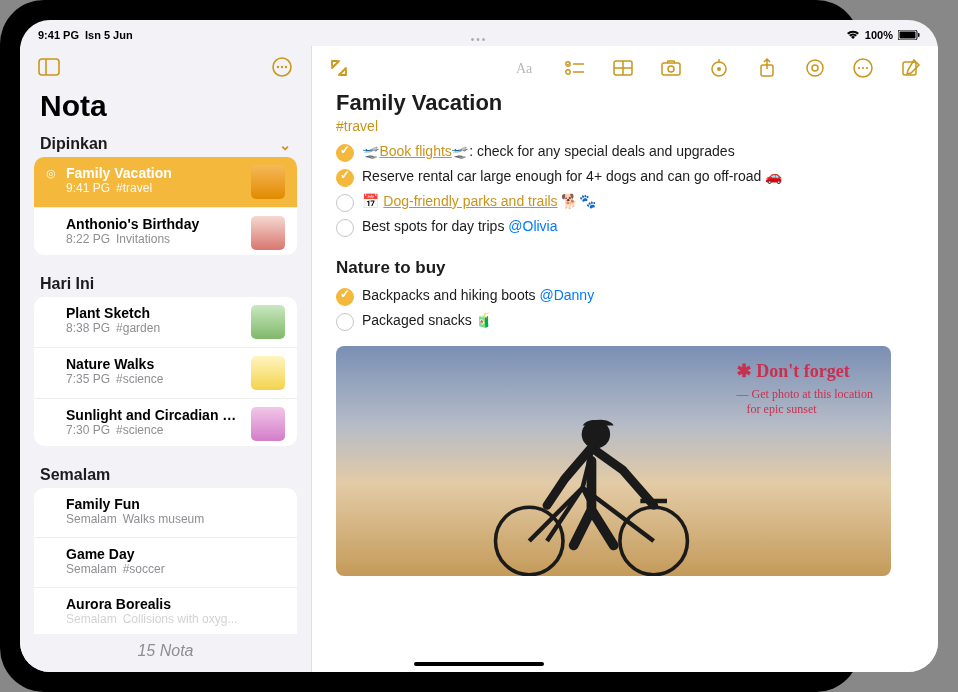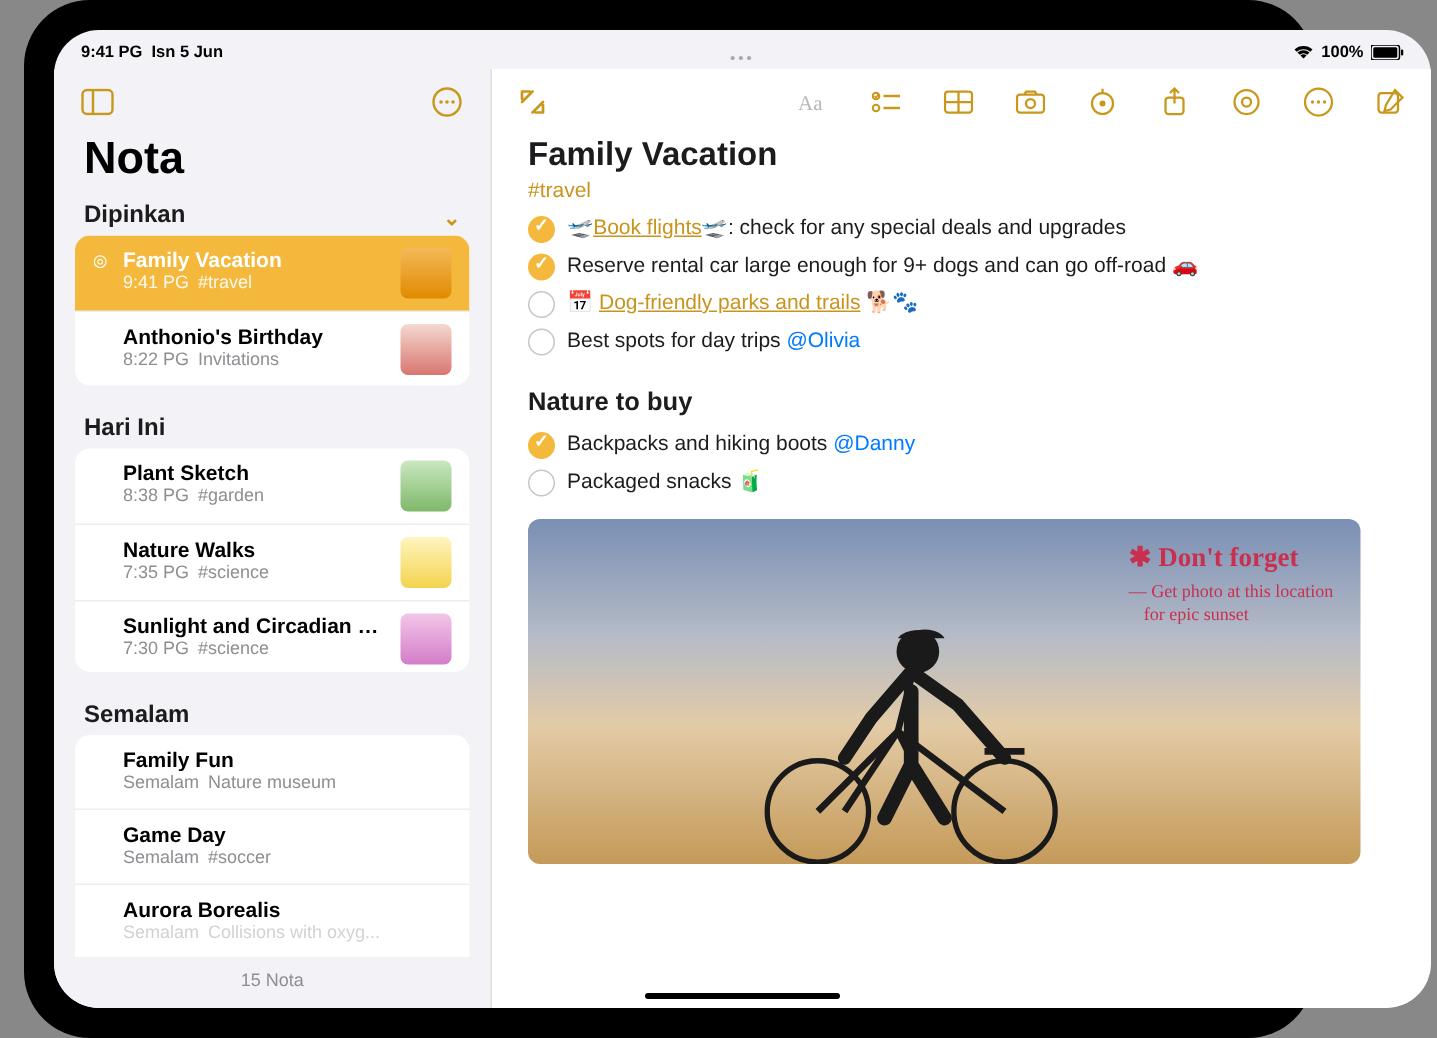--- a/index.html
+++ b/index.html
@@ -11,21 +11,20 @@
       position: relative;
       overflow: hidden;
     }
     .device {
       width: 860px;
       height: 692px;
       background: #000;
       border-radius: 44px;
       padding: 20px;
       position: relative;
-      margin-left: 16px;
     }
     .screen {
       width: 918px;
       height: 652px;
       background: #f2f2f7;
       border-radius: 30px;
       overflow: hidden;
       display: flex;
       flex-direction: column;
       position: relative;
@@ -157,24 +156,25 @@
       flex-shrink: 0;
       align-self: center;
     }
     .th-orange { background: linear-gradient(#f5b959,#e18a00); }
     .th-cake { background: linear-gradient(#f5d9d0,#d7766f); }
     .th-green { background: linear-gradient(#c9e8c0,#7fb86a); }
     .th-yellow { background: linear-gradient(#fff5c0,#f3d34d); }
     .th-pink { background: linear-gradient(#f2c6e8,#d37dc8); }
     .sidebar-footer {
       text-align: center;
-      font-size: 12px;
+      font-size: 16px;
       color: #8e8e93;
       padding: 8px 0 12px;
       margin-top: auto;
+      font-style: italic;
     }
     
     .main {
       flex: 1;
       background: #fff;
       display: flex;
       flex-direction: column;
       overflow: hidden;
     }
     .main-toolbar {
@@ -416,21 +416,21 @@
         <div class="section-header">
           <span>Semalam</span>
         </div>
         <div class="note-group" style="margin-bottom:0; border-bottom-left-radius:0;border-bottom-right-radius:0;">
           <div class="note-item">
             <span style="width:12px"></span>
             <div class="note-col">
               <div class="note-title">Family Fun</div>
               <div class="note-meta">
                   <span>Semalam</span>
-                  <span>Nature museum</span>
+                  <span>Walks museum</span>
                 </div>
             </div>
           </div>
           <div class="note-item">
             <span style="width:12px"></span>
             <div class="note-col">
               <div class="note-title">Game Day</div>
               <div class="note-meta">
                   <span>Semalam</span>
                   <span>#soccer</span>
@@ -527,21 +527,21 @@
           <h2 class="note-heading">Family Vacation</h2>
           <div class="hashtag">#travel</div>
 
           <ul class="checklist">
             <li>
               <span class="check checked"></span>
               <span><span>🛫</span><span class="linktext">Book flights</span><span>🛫</span><span>: check for any special deals and upgrades</span></span>
             </li>
             <li>
               <span class="check checked"></span>
-              <span>Reserve rental car large enough for 9+ dogs and can go off-road 🚗</span>
+              <span>Reserve rental car large enough for 4+ dogs and can go off-road 🚗</span>
             </li>
             <li>
               <span class="check"></span>
               <span><span style="color:#c8941e">📅</span> <span class="linktext">Dog-friendly parks and trails</span><span> 🐕🐾</span></span>
             </li>
             <li>
               <span class="check"></span>
               <span><span>Best spots for day trips </span><span class="mention">@Olivia</span></span>
             </li>
           </ul>

